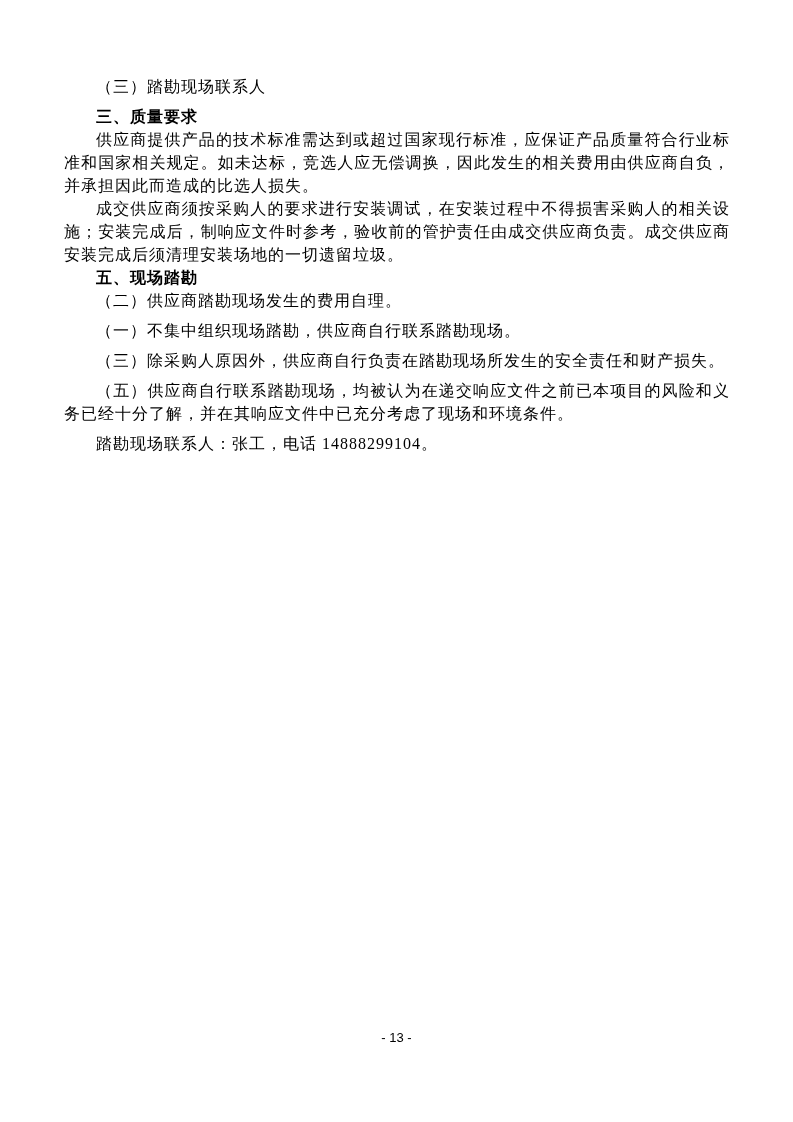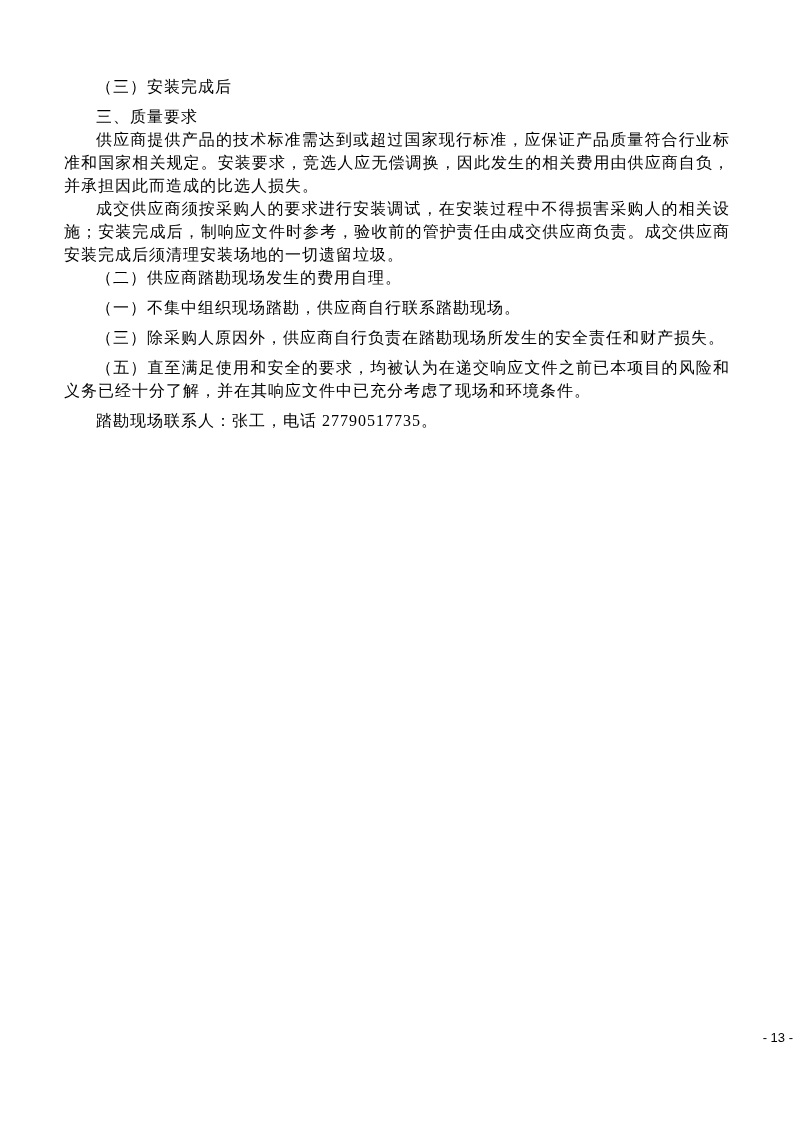--- a/index.html
+++ b/index.html
@@ -31,65 +31,66 @@
     text-justify: inter-character;
   }
   .indent {
     text-indent: 2em;
   }
   .sub-heading {
     margin-bottom: 7px !important;
   }
   .bold-heading {
     font-family: "Liberation Sans", "DejaVu Sans", sans-serif;
-    font-weight: normal;
+    font-weight: bold;
   }
   .survey-item {
     margin-bottom: 7px !important;
   }
   .contact-line {
     margin-top: 6px !important;
   }
   .footer {
     position: absolute;
     top: 1030px;
     left: 0;
     width: 100%;
-    text-align: right;
+    text-align: center;
     font-family: "Liberation Sans", "DejaVu Sans", sans-serif;
     font-size: 13px;
     color: #000000;
   }
 </style>
 </head>
 <body>
 
 <div class="page">
   <div class="content">
 
-    <p class="sub-heading indent">（三）安装完成后</p>
+    <p class="sub-heading indent">（三）踏勘现场联系人</p>
 
 
     <p class="bold-heading indent">三、质量要求</p>
 
-    <p class="indent">供应商提供产品的技术标准需达到或超过国家现行标准，应保证产品质量符合行业标准和国家相关规定。安装要求，竞选人应无偿调换，因此发生的相关费用由供应商自负，并承担因此而造成的比选人损失。</p>
+    <p class="indent">供应商提供产品的技术标准需达到或超过国家现行标准，应保证产品质量符合行业标准和国家相关规定。如未达标，竞选人应无偿调换，因此发生的相关费用由供应商自负，并承担因此而造成的比选人损失。</p>
 
 
     <p class="indent">成交供应商须按采购人的要求进行安装调试，在安装过程中不得损害采购人的相关设施；安装完成后，制响应文件时参考，验收前的管护责任由成交供应商负责。成交供应商安装完成后须清理安装场地的一切遗留垃圾。</p>
 
+    <p class="bold-heading indent">五、现场踏勘</p>
 
     <p class="survey-item indent">（二）供应商踏勘现场发生的费用自理。</p>
 
     <p class="survey-item indent">（一）不集中组织现场踏勘，供应商自行联系踏勘现场。</p>
 
     <p class="survey-item indent">（三）除采购人原因外，供应商自行负责在踏勘现场所发生的安全责任和财产损失。</p>
 
 
-    <p class="survey-item indent">（五）直至满足使用和安全的要求，均被认为在递交响应文件之前已本项目的风险和义务已经十分了解，并在其响应文件中已充分考虑了现场和环境条件。</p>
+    <p class="survey-item indent">（五）供应商自行联系踏勘现场，均被认为在递交响应文件之前已本项目的风险和义务已经十分了解，并在其响应文件中已充分考虑了现场和环境条件。</p>
 
-    <p class="contact-line indent">踏勘现场联系人：张工，电话 27790517735。</p>
+    <p class="contact-line indent">踏勘现场联系人：张工，电话 14888299104。</p>
 
   </div>
 
   <div class="footer">
     <span>- 13 -</span>
   </div>
 </div>
 
 </body></html>

